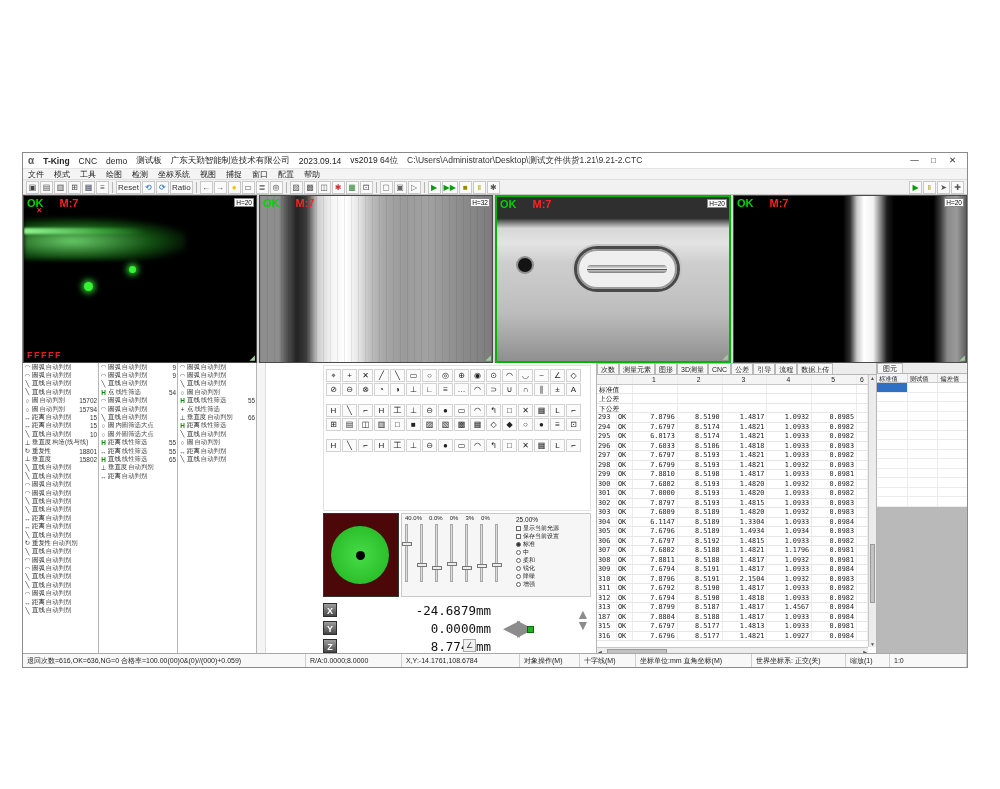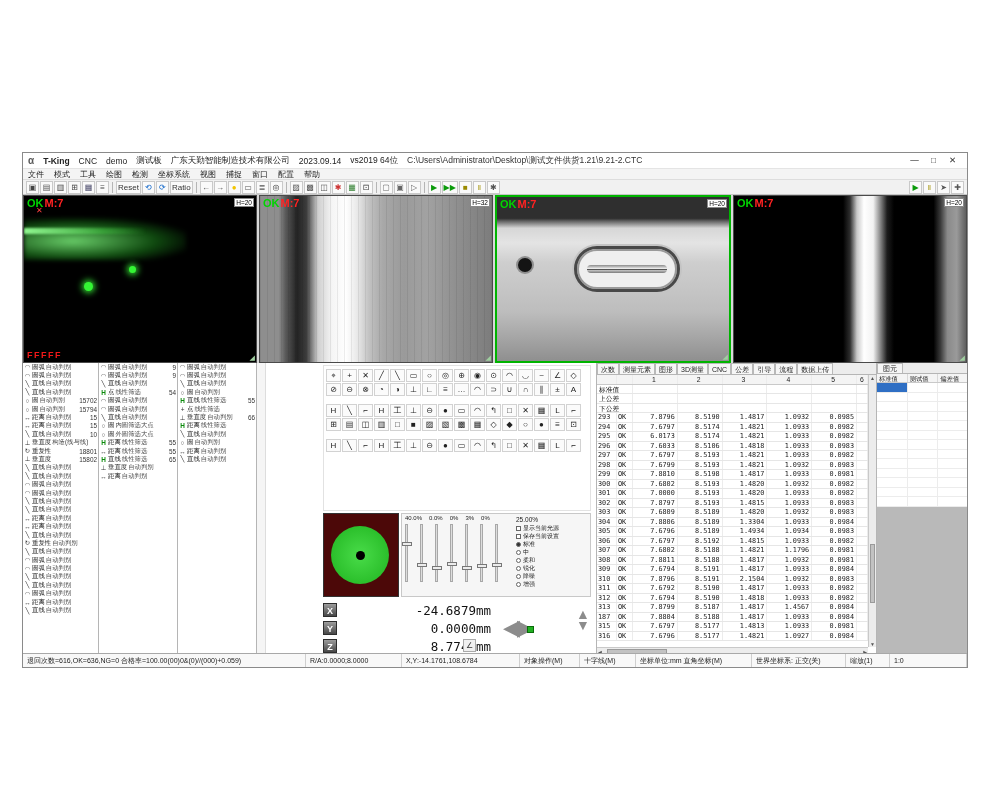--- a/index.html
+++ b/index.html
@@ -22,21 +22,21 @@
   .toolbar{position:absolute;top:27px;left:0;right:0;height:15px;background:#f1f1f1;border-bottom:1px solid #c6c6c6;display:flex;align-items:center;padding:0 3px;gap:1px}
   .tbtn{min-width:13px;height:13px;border:1px solid #c9c9c9;background:#fafafa;font-size:8px;line-height:11px;text-align:center;padding:0 1px;color:#333;white-space:nowrap}
   .tsep{width:1px;height:11px;background:#b5b5b5;margin:0 2px}
   .tspacer{flex:1}
 
   
   .cameras{position:absolute;top:42px;left:0;right:0;height:168px;background:#d8d8d8;display:flex;gap:2px}
   .cam{position:relative;flex:1;background:#000;overflow:hidden;border:1px solid #4a4a4a}
   .cam.selected{border:2px solid #00b400}
   .cam-status{position:absolute;left:3px;top:1px;font-weight:bold;font-size:11px;color:#00d400;z-index:6}
-  .cam-mag{color:#ff2222;margin-left:1px}
+  .cam-mag{color:#ff2222;margin-left:16px}
   .cam-scale{position:absolute;right:2px;top:2px;background:#fff;color:#000;font-size:6.5px;line-height:7px;padding:0 1px;border:1px solid #888;z-index:6}
   .cam-grip{position:absolute;right:1px;bottom:0;color:#9fcf9f;font-size:7px;z-index:6}
   .abs{position:absolute}
   
   .cam1-glow{left:0;right:70px;top:22px;height:42px;background:radial-gradient(ellipse at 30% 55%,rgba(130,255,130,.8),rgba(40,190,40,.38) 52%,rgba(0,70,0,0) 78%);filter:blur(2px)}
   .cam1-glowline{left:0;right:110px;top:32px;height:6px;background:linear-gradient(90deg,rgba(150,255,150,.95),rgba(70,210,70,.45) 65%,transparent);filter:blur(1px)}
   .gdot{border-radius:50%;background:#34f434;box-shadow:0 0 6px 2px rgba(60,255,60,.85)}
   .cam1-x{left:12px;top:10px;color:#ff4040;font-size:8px}
   .cam1-f{left:3px;bottom:2px;color:#f01818;font-size:9px;font-weight:bold;letter-spacing:1.5px}
   
@@ -943,21 +943,21 @@
             <div class="tc v">7.6809</div>
             <div class="tc v">8.5189</div>
             <div class="tc v">1.4820</div>
             <div class="tc v">1.0932</div>
             <div class="tc v">0.0983</div>
             <div class="tc e"></div>
           </div>
           <div class="trow">
             <div class="tc n">304</div>
             <div class="tc ok">OK</div>
-            <div class="tc v">7.8806</div>
+            <div class="tc v">6.1147</div>
             <div class="tc v">8.5189</div>
             <div class="tc v">1.3304</div>
             <div class="tc v">1.0933</div>
             <div class="tc v">0.0984</div>
             <div class="tc e"></div>
           </div>
           <div class="trow">
             <div class="tc n">305</div>
             <div class="tc ok">OK</div>
             <div class="tc v">7.6796</div>

